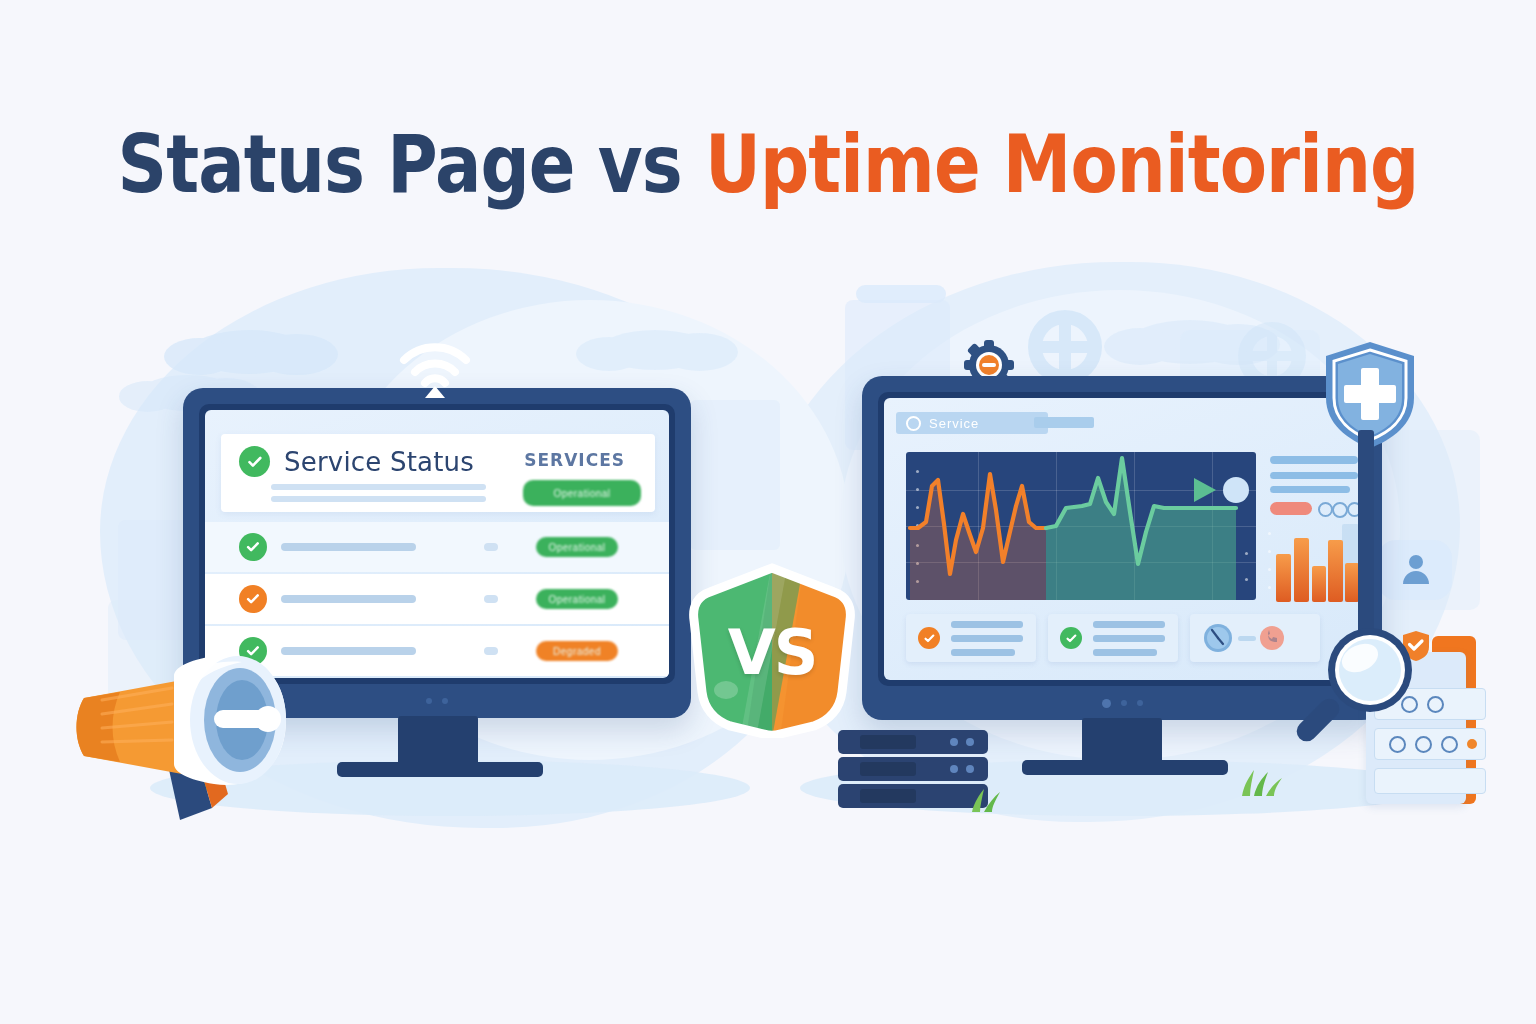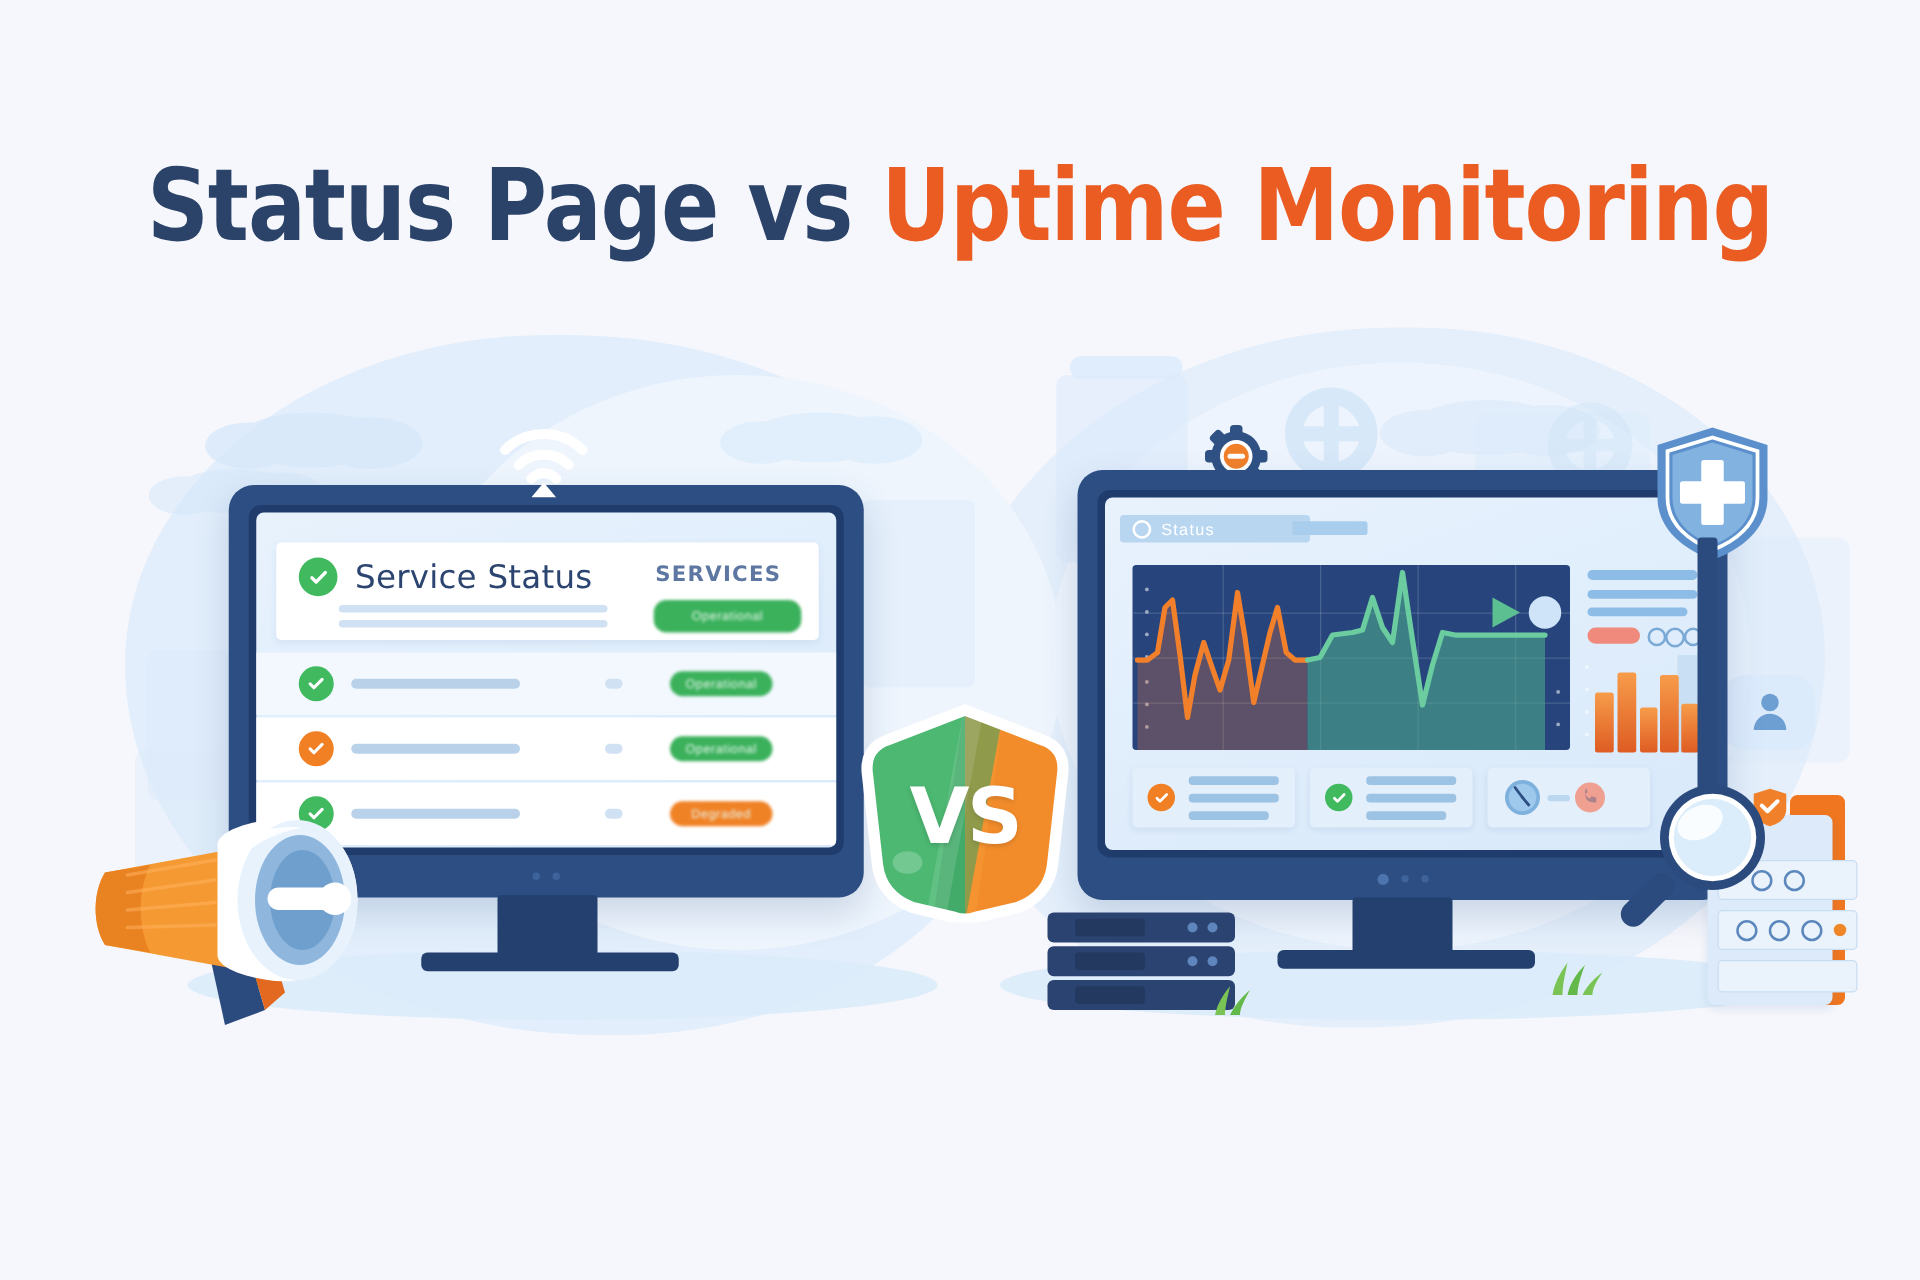--- a/index.html
+++ b/index.html
@@ -283,21 +283,21 @@
     <path d="M39 46l10 12H29z" fill="#ffffff"></path>
   </svg>
 
   <div class="monitor" style="left:862px;top:376px;width:520px;height:344px;">
     <div class="bezel"></div>
     <div class="bezel-inner"></div>
     <div class="screen">
 
       <div class="urlbar" style="left:12px;top:14px;width:132px;height:22px;">
         <div class="urlDot"></div>
-        <div class="urlTxt">Status</div>
+        <div class="urlTxt">Service</div>
       </div>
       <div class="urlGhost" style="position:absolute;left:150px;top:19px;width:60px;"></div>
       <div class="urlbar" style="left:12px;top:14px;width:450px;height:22px;opacity:.45;z-index:-1;"></div>
 
       <div class="chartPanel" style="left:22px;top:54px;width:350px;height:148px;">
 
         <div class="gridline" style="left:72px;top:0;width:1px;height:100%;"></div>
         <div class="gridline" style="left:150px;top:0;width:1px;height:100%;"></div>
         <div class="gridline" style="left:228px;top:0;width:1px;height:100%;"></div>
         <div class="gridline" style="left:306px;top:0;width:1px;height:100%;"></div>

